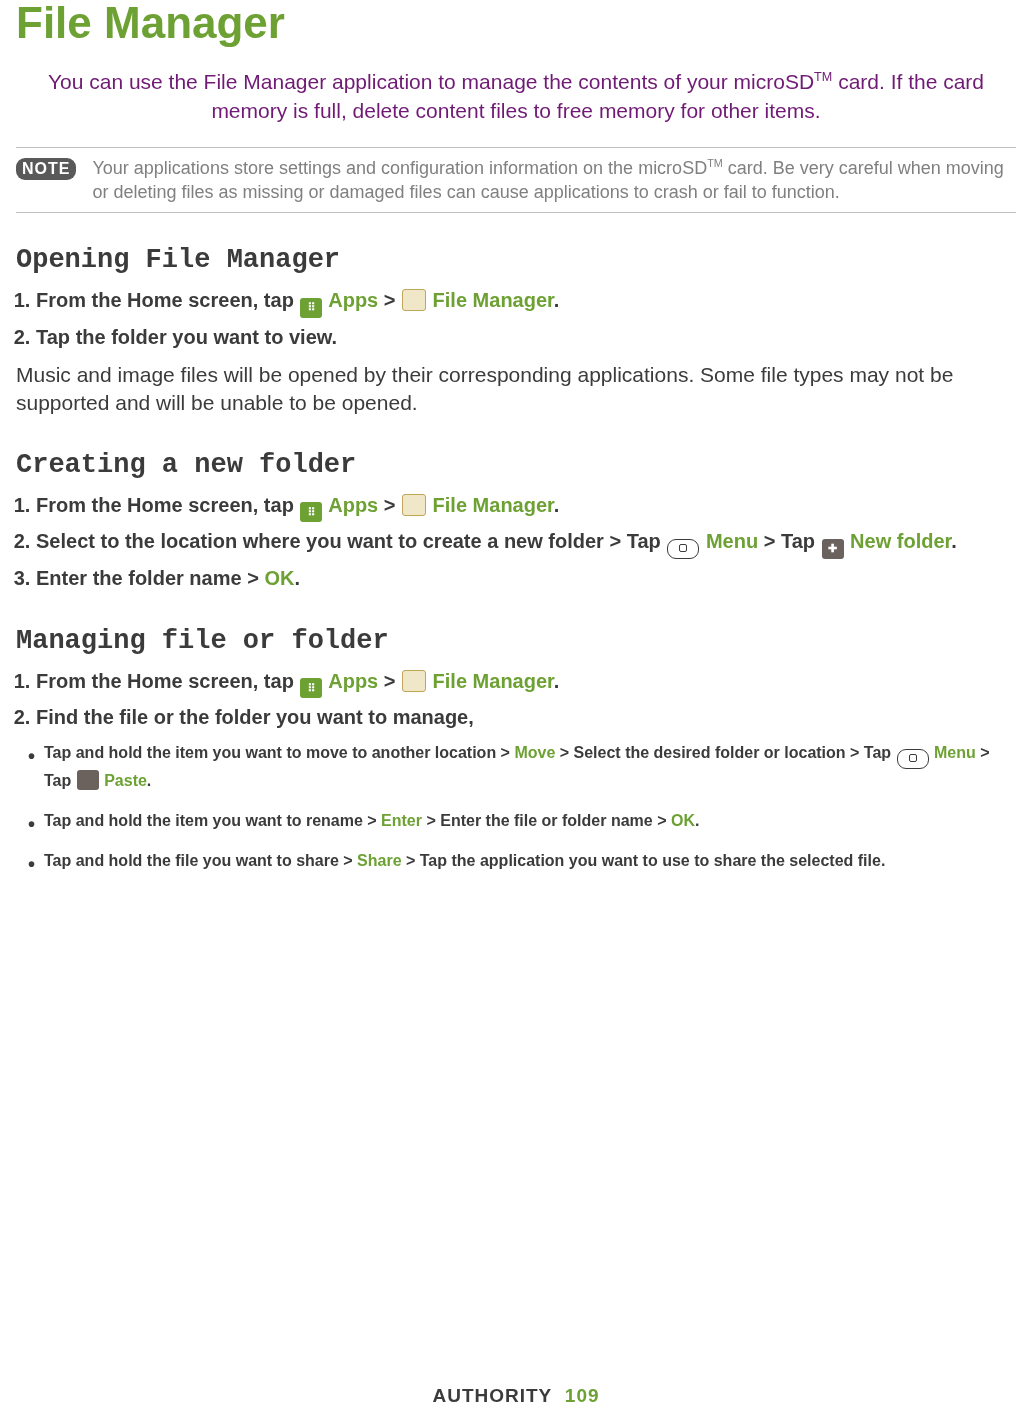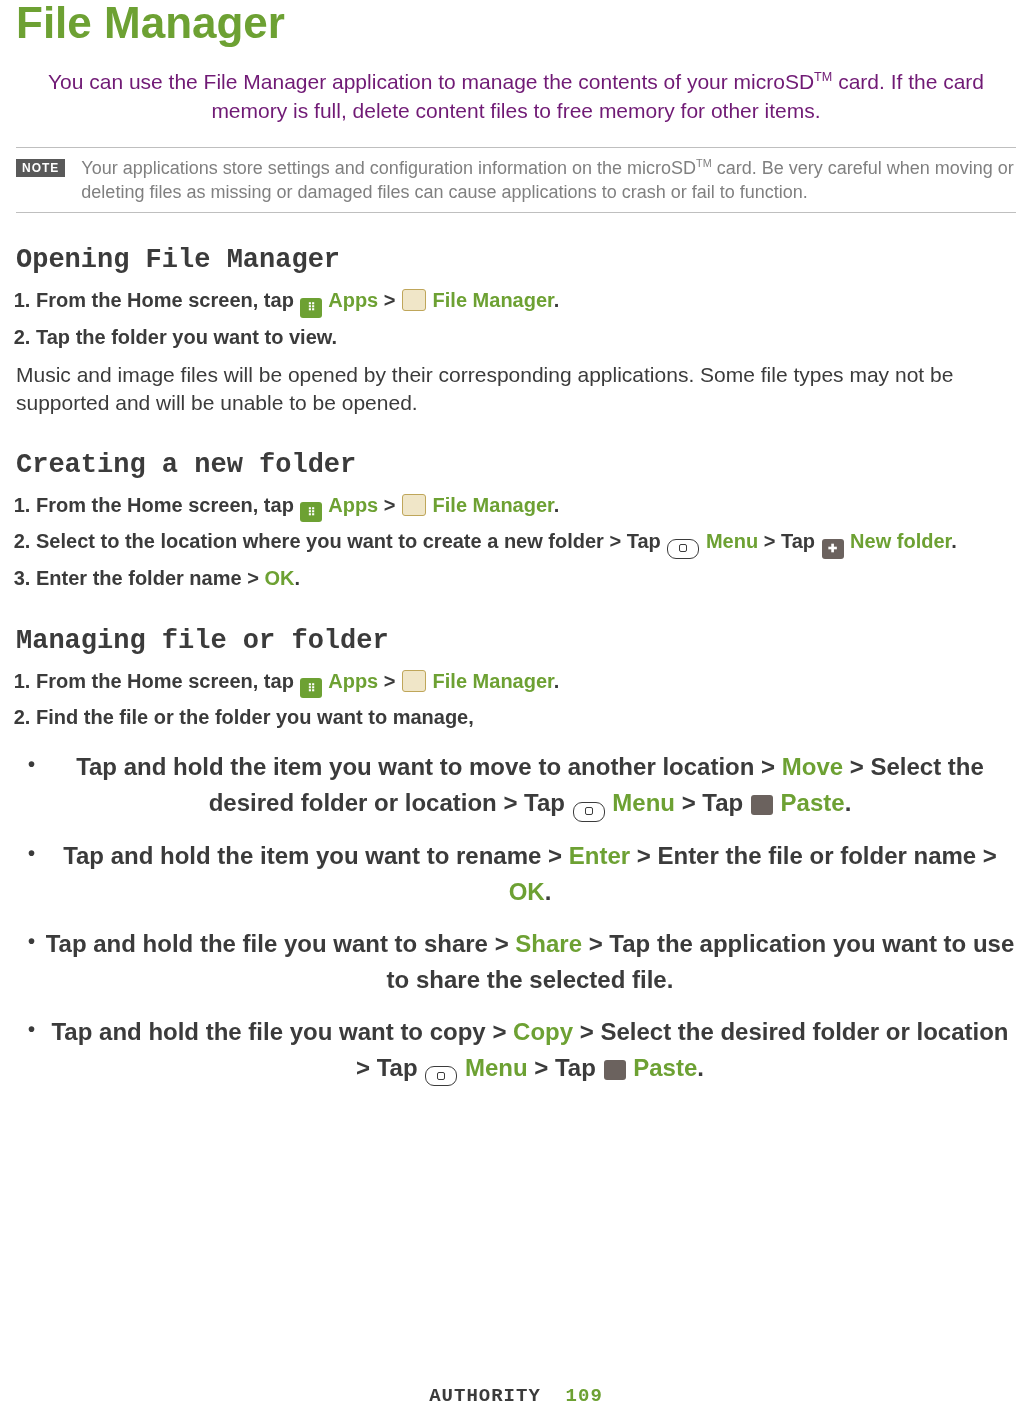--- a/index.html
+++ b/index.html
@@ -40,25 +40,26 @@
     gap:16px;
   }
   .note-badge {
     flex:0 0 auto;
     margin-top:2px;
   }
   .note-badge span{
     display:inline-block;
     background:#595959;
     color:#fff;
-    font-size:12px;
+    font-size:16px;
     font-weight:700;
     padding:2px 6px;
     letter-spacing:1px;
     font-family: "Arial Black", Arial, sans-serif;
+    border-radius: 9px;
   }
   .note-text {
     font-size:18px;
     color:#808080;
     line-height:1.35;
   }
   .section-heading {
     font-size:27px;
     font-weight:700;
     color:#3b3b3b;
@@ -111,26 +112,25 @@
     width:6px;height:6px;
     border:1.5px solid #3b3b3b;
     border-radius:2px;
     margin: -1px auto 0;
   }
   .ico-newfolder { background:#6b625e; color:#fff; }
   .ico-paste { background:#6b625e; color:#fff; }
 
   ul.bullets {
     list-style:none;
-    margin:16px 0 0 0;
+    margin:8px 0 0 0;
     padding-left:28px;
-    font-size:24px;
-    font-weight:700;
-    color:#3b3b3b;
-    text-align:center;
+    font-size:16px;
+    font-weight:700;
+    color:#3b3b3b;
   }
   ul.bullets > li {
     position:relative;
     margin-bottom:16px;
     line-height:1.5;
   }
   ul.bullets > li::before{
     content:"•";
     position:absolute;
     left:-16px;
@@ -140,21 +140,21 @@
 
   
   .footer {
     position:absolute;
     bottom:18px;
     left:0; right:0;
     text-align:center;
     font-size:19px;
     font-weight:900;
     letter-spacing:1px;
-    font-family:Liberation Mono, monospace;
+    font-family:Liberation Sans, sans-serif;
   }
   .footer .brand { color:#3b3b3b; }
   .footer .page  { color:#6da133; }
 </style>
 </head>
 <body>
 
 <h1 class="page-title">File Manager</h1>
 
 <p class="intro">
@@ -211,22 +211,17 @@
     <span>Tap and hold the item you want to move to another location &gt; </span><span class="green">Move</span><span> &gt; Select the desired folder or location &gt; Tap </span><span class="ico ico-menu-btn"></span>
     <span class="green">Menu</span><span> &gt; Tap </span><span class="ico ico-paste"></span>
     <span class="green">Paste</span><span>.</span>
   </li>
   <li>
     <span>Tap and hold the item you want to rename &gt; </span><span class="green">Enter</span><span> &gt; Enter the file or folder name &gt; </span><span class="green">OK</span><span>.</span>
   </li>
   <li>
     <span>Tap and hold the file you want to share &gt; </span><span class="green">Share</span><span> &gt; Tap the application you want to use to share the selected file.</span>
   </li>
-  <li>
-    <span>Tap and hold the file you want to copy &gt; </span><span class="green">Copy</span><span> &gt; Select the desired folder or location &gt; Tap </span><span class="ico ico-menu-btn"></span>
-    <span class="green">Menu</span><span> &gt; Tap </span><span class="ico ico-paste"></span>
-    <span class="green">Paste</span><span>.</span>
-  </li>
 </ul>
 
 <div class="footer">
   <span class="brand">AUTHORITY</span>&nbsp;&nbsp;<span class="page">109</span>
 </div>
 
 </body></html>

